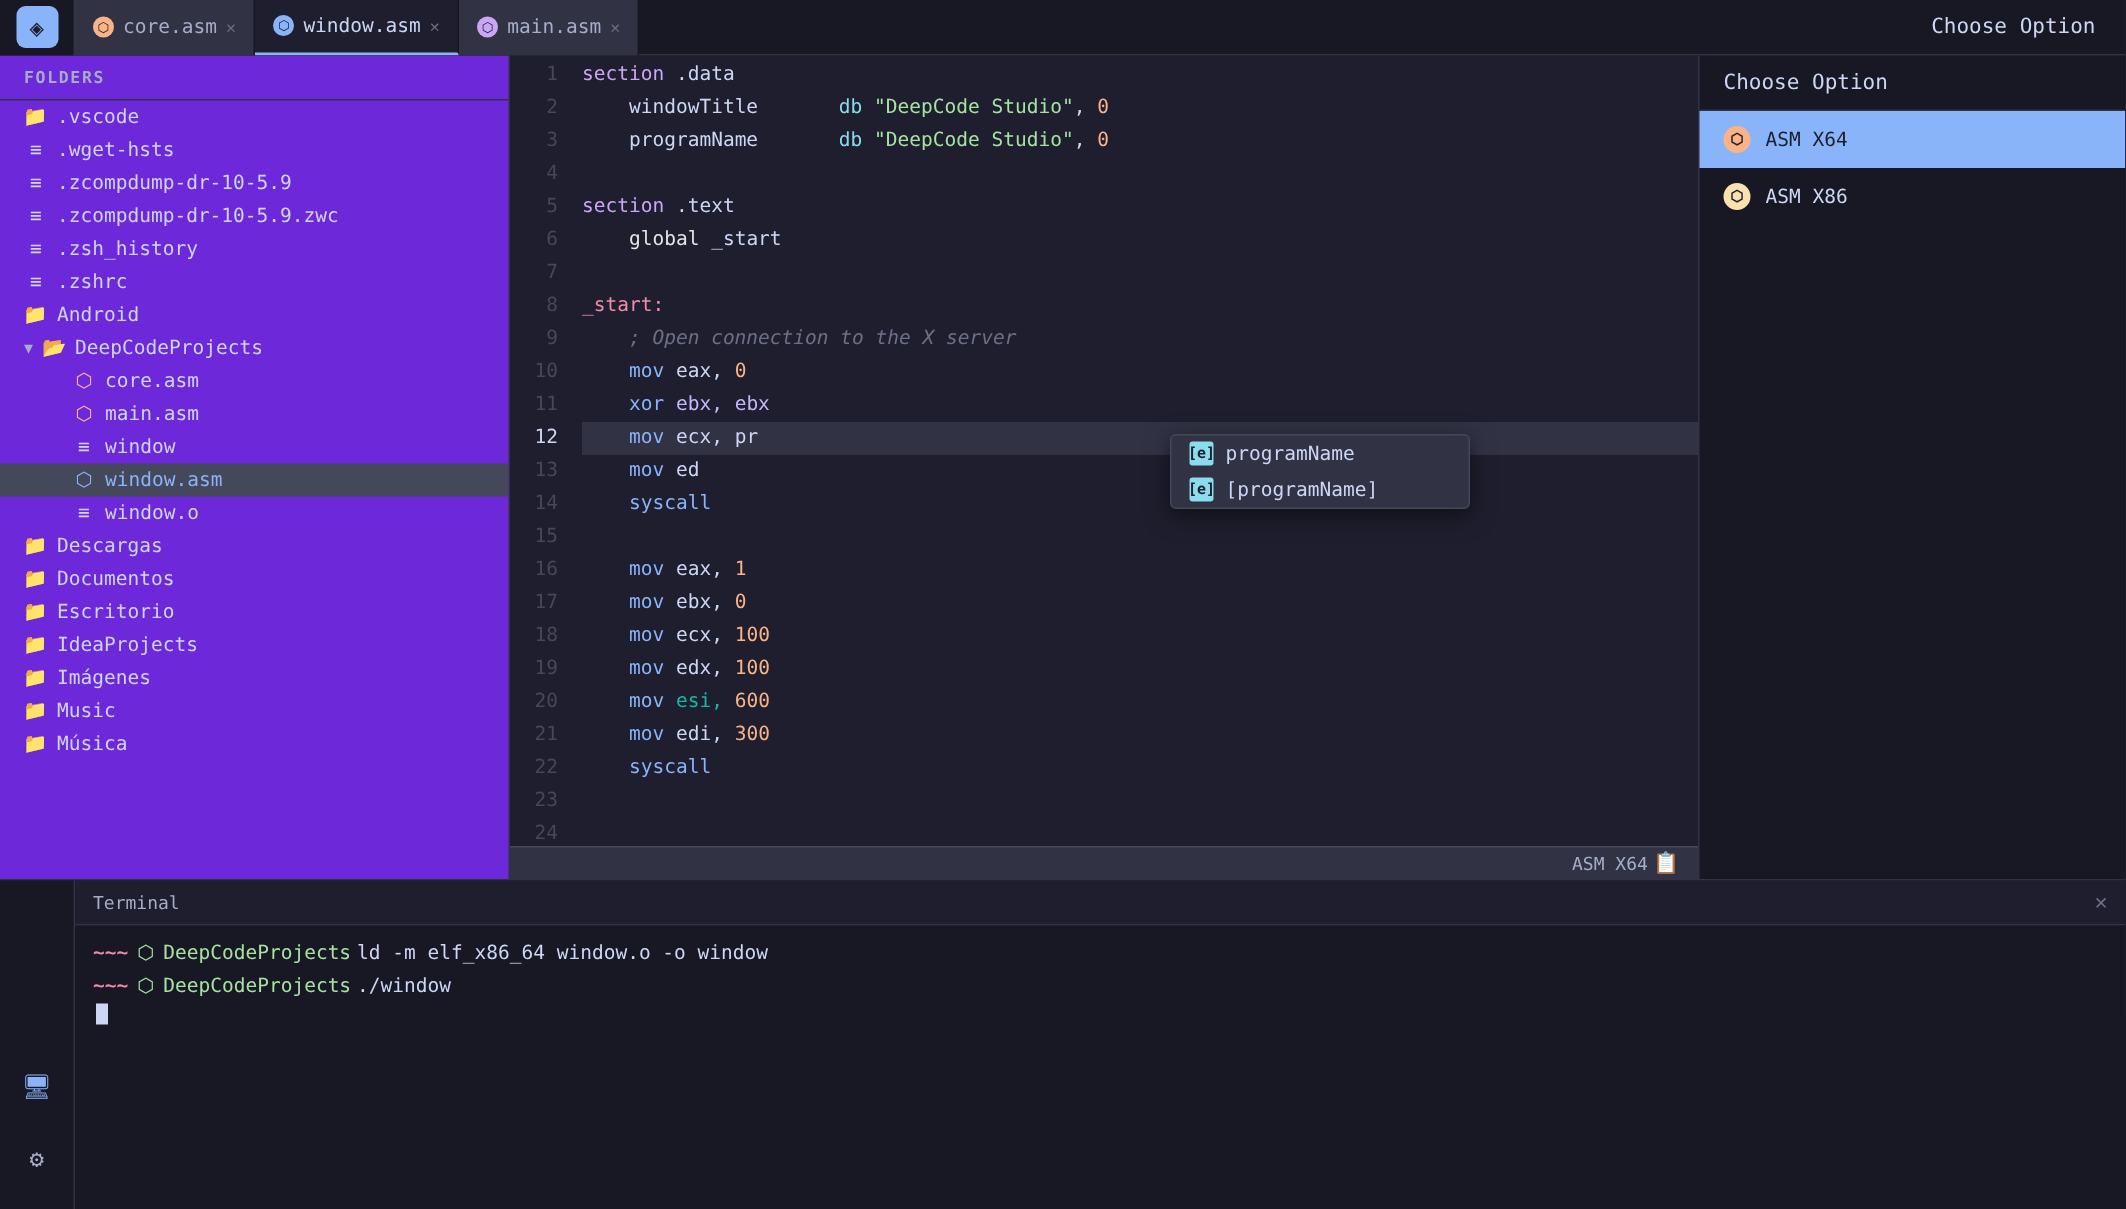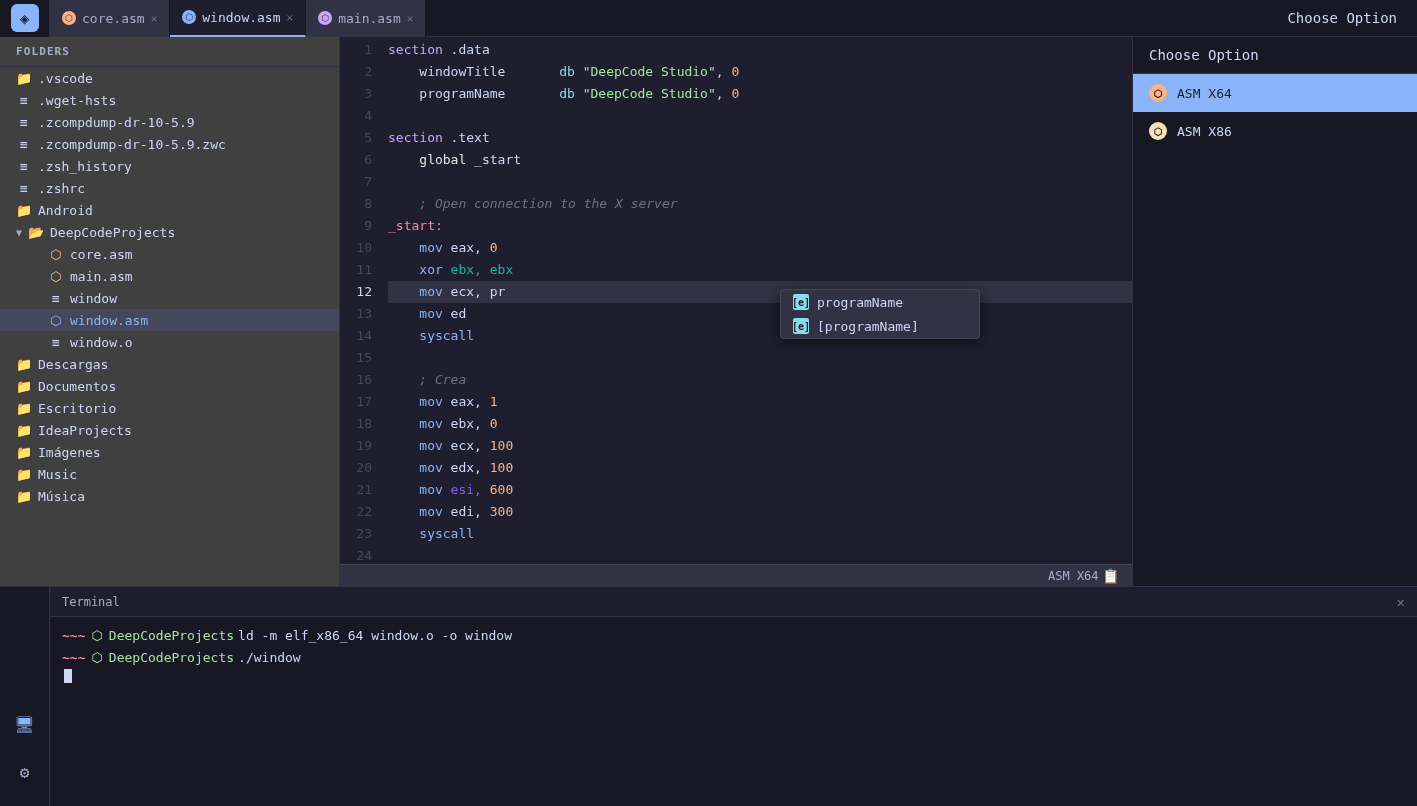--- a/index.html
+++ b/index.html
@@ -107,21 +107,21 @@
     
     .main-layout {
       display: flex;
       flex: 1;
       overflow: hidden;
     }
 
     
     .sidebar {
       width: 340px;
-      background: #404040;
+      background: #6d28d9;
       border-right: 1px solid #313244;
       display: flex;
       flex-direction: column;
       overflow: hidden;
       flex-shrink: 0;
     }
 
     .sidebar-header {
       padding: 8px 16px;
       font-size: 11px;
@@ -566,34 +566,33 @@
 
         </div>
         <div class="code-lines">
           <div class="code-line"><span class="kw-section">section</span><span style="color:#cdd6f4"> .data</span></div>
           <div class="code-line"><span style="color:#cdd6f4">    </span><span style="color:#cdd6f4">windowTitle </span><span class="kw-db">db </span><span class="kw-str">"DeepCode Studio"</span><span style="color:#cdd6f4">, </span><span class="kw-num">0</span></div>
           <div class="code-line"><span style="color:#cdd6f4">    </span><span style="color:#cdd6f4">programName </span><span class="kw-db">db </span><span class="kw-str">"DeepCode Studio"</span><span style="color:#cdd6f4">, </span><span class="kw-num">0</span></div>
           <div class="code-line">&nbsp;</div>
           <div class="code-line"><span class="kw-section">section</span><span style="color:#cdd6f4"> .text</span></div>
           <div class="code-line"><span style="color:#cdd6f4">    </span><span class="kw-global">global</span><span style="color:#cdd6f4"> _start</span></div>
           <div class="code-line">&nbsp;</div>
+          <div class="code-line"><span class="kw-label">_start:</span></div>
           <div class="code-line"><span class="kw-comment">    ; Open connection to the X server</span></div>
-          <div class="code-line"><span class="kw-label">_start:</span></div>
           <div class="code-line"><span style="color:#cdd6f4">    </span><span class="kw-instr">mov</span><span style="color:#cdd6f4"> eax, </span><span class="kw-num">0</span></div>
-          <div class="code-line"><span style="color:#cdd6f4">    </span><span class="kw-instr">xor</span><span style="color:#14b8a6"> ebx, ebx</span></div>
+          <div class="code-line"><span style="color:#cdd6f4">    </span><span class="kw-instr">xor</span><span style="color:#c4b5fd"> ebx, ebx</span></div>
           <div class="code-line highlighted"><span style="color:#cdd6f4">    </span><span class="kw-instr">mov</span><span style="color:#cdd6f4"> ecx, pr</span></div>
           <div class="code-line"><span style="color:#cdd6f4">    </span><span class="kw-instr">mov</span><span style="color:#cdd6f4"> ed</span></div>
           <div class="code-line"><span style="color:#cdd6f4">    </span><span class="kw-instr">syscall</span></div>
           <div class="code-line">&nbsp;</div>
-          <div class="code-line"><span class="kw-comment">    ; Crea</span></div>
           <div class="code-line"><span style="color:#cdd6f4">    </span><span class="kw-instr">mov</span><span style="color:#cdd6f4"> eax, </span><span class="kw-num">1</span></div>
           <div class="code-line"><span style="color:#cdd6f4">    </span><span class="kw-instr">mov</span><span style="color:#cdd6f4"> ebx, </span><span class="kw-num">0</span></div>
           <div class="code-line"><span style="color:#cdd6f4">    </span><span class="kw-instr">mov</span><span style="color:#cdd6f4"> ecx, </span><span class="kw-num">100</span></div>
           <div class="code-line"><span style="color:#cdd6f4">    </span><span class="kw-instr">mov</span><span style="color:#cdd6f4"> edx, </span><span class="kw-num">100</span></div>
-          <div class="code-line"><span style="color:#cdd6f4">    </span><span class="kw-instr">mov</span><span style="color:#8b5cf6"> esi, </span><span class="kw-num">600</span></div>
+          <div class="code-line"><span style="color:#cdd6f4">    </span><span class="kw-instr">mov</span><span style="color:#14b8a6"> esi, </span><span class="kw-num">600</span></div>
           <div class="code-line"><span style="color:#cdd6f4">    </span><span class="kw-instr">mov</span><span style="color:#cdd6f4"> edi, </span><span class="kw-num">300</span></div>
           <div class="code-line"><span style="color:#cdd6f4">    </span><span class="kw-instr">syscall</span></div>
           <div class="code-line">&nbsp;</div>
 
         </div>
       </div>
 
       <div class="autocomplete-popup">
         <div class="autocomplete-item">
           <span class="ac-icon var">[e]</span>

